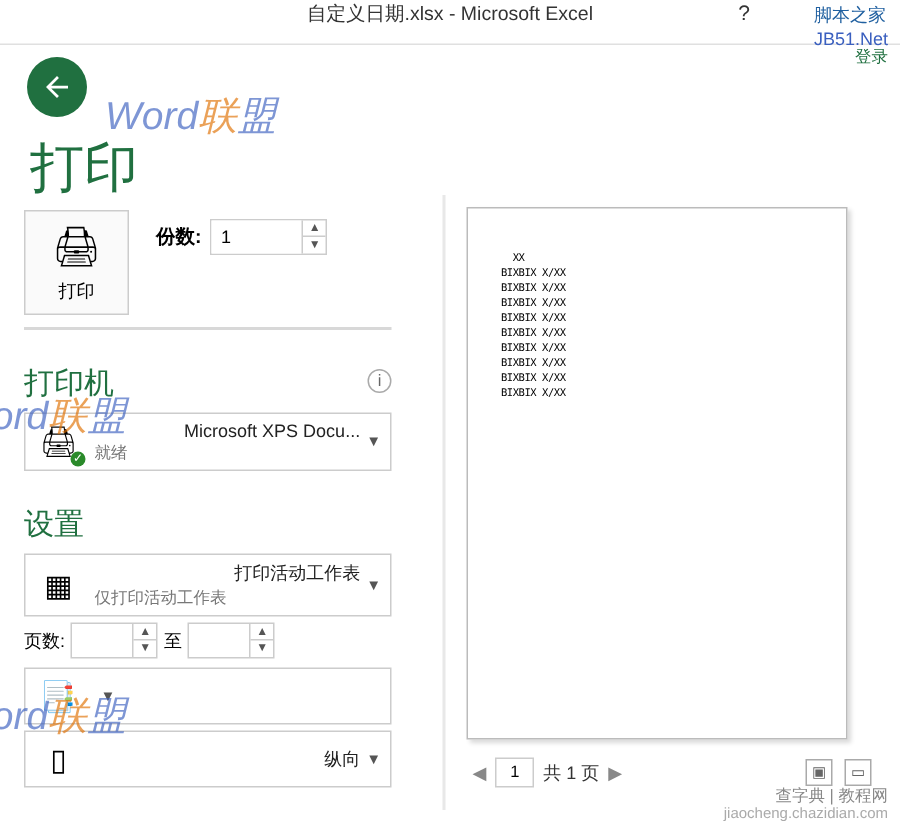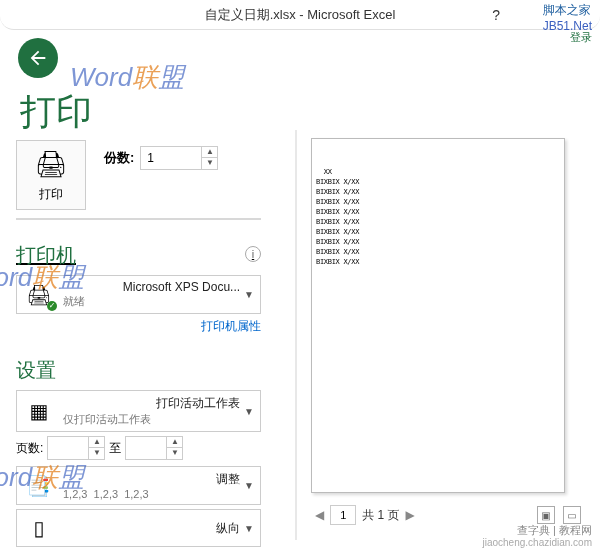--- a/index.html
+++ b/index.html
@@ -1,17 +1,17 @@
 <!DOCTYPE html>
 <html><head>
 <meta charset="utf-8">
 <style>
 * { margin: 0; padding: 0; box-sizing: border-box; font-family: "Microsoft YaHei", sans-serif; }
 body { width: 600px; height: 558px; background: #fff; overflow: hidden; position: relative; }
-.titlebar { height: 30px; display: flex; align-items: center; justify-content: center; position: relative; background: #fff; border-bottom: 1px solid #e0e0e0; border-radius: 14px; }
+.titlebar { height: 30px; display: flex; justify-content: center; position: relative; background: #fff; border-bottom: 1px solid #e0e0e0; }
 .titlebar-text { font-size: 13px; color: #333; }
 .titlebar-help { position: absolute; right: 100px; color: #333; font-size: 14px; }
 .titlebar-right { position: absolute; right: 8px; top: 2px; font-size: 12px; color: #2060a0; }
 .titlebar-login { position: absolute; right: 8px; top: 30px; font-size: 11px; color: #207040; z-index: 5; }
 .back-btn { position: absolute; left: 18px; top: 38px; width: 40px; height: 40px; border-radius: 50%; background: #207040; color: #fff; display: flex; align-items: center; justify-content: center; cursor: pointer; }
 .back-btn svg { width: 22px; height: 22px; }
 .page-title { position: absolute; left: 20px; top: 88px; font-size: 36px; color: #207040; font-weight: 300; }
 .left-panel { position: absolute; left: 16px; top: 140px; width: 245px; }
 .print-btn { display: inline-block; width: 70px; height: 70px; border: 1px solid #ccc; background: #fafafa; text-align: center; padding-top: 8px; cursor: pointer; }
 .print-btn .icon { font-size: 26px; display: block; }
@@ -29,21 +29,21 @@
 .dropdown .icon { width: 32px; height: 28px; margin-right: 8px; display: flex; align-items: center; justify-content: center; font-size: 20px; flex-shrink: 0; }
 .dropdown .texts { flex: 1; overflow: hidden; }
 .dropdown .main-text { font-size: 12px; color: #222; white-space: nowrap; overflow: hidden; text-overflow: ellipsis; text-align: right; }
 .dropdown .sub-text { font-size: 11px; color: #777; }
 .dropdown .chev { color: #555; font-size: 10px; margin-left: 4px; }
 .link { color: #0066cc; font-size: 12px; text-align: right; display: block; margin-bottom: 6px; cursor: pointer; }
 .pages-row { display: flex; align-items: center; gap: 4px; margin-top: 4px; }
 .pages-row .lbl { font-size: 12px; }
 .pages-row .spinner input { width: 40px; }
 .preview-panel { position: absolute; left: 295px; top: 130px; width: 290px; height: 410px; border-left: 2px solid #e8e8e8; padding: 8px 0 0 14px; }
-.preview-page { width: 254px; height: 355px; border: 1px solid #bbb; box-shadow: 2px 2px 3px rgba(0,0,0,0.15); background: #fff; padding: 28px 4px; }
+.preview-page { width: 254px; height: 355px; border: 1px solid #bbb; box-shadow: 2px 2px 3px rgba(0,0,0,0.15); background: #fff; padding: 28px 22px; }
 .preview-content { font-family: monospace; font-size: 7px; line-height: 10px; color: #000; letter-spacing: -0.3px; }
 .preview-footer { display: flex; align-items: center; justify-content: space-between; margin-top: 12px; padding: 0 4px; }
 .preview-nav { display: flex; align-items: center; gap: 6px; }
 .preview-nav .arrow { color: #888; font-size: 12px; cursor: pointer; }
 .preview-nav input { width: 26px; height: 20px; border: 1px solid #ccc; text-align: center; font-size: 11px; }
 .preview-nav .total { font-size: 12px; color: #333; }
 .preview-tools { display: flex; gap: 8px; }
 .preview-tools span { width: 18px; height: 18px; border: 1px solid #aaa; font-size: 10px; display: flex; align-items: center; justify-content: center; cursor: pointer; color: #666; }
 .watermark { position: absolute; font-family: "Comic Sans MS", cursive; font-size: 26px; font-style: italic; color: #3a5fbf; opacity: 0.65; pointer-events: none; white-space: nowrap; }
 .watermark .orange { color: #e07000; }
@@ -91,34 +91,33 @@
         <div class="btns">
           <span>▲</span>
           <span>▼</span>
         </div>
       </div>
     </div>
   </div>
 
   <hr class="divider">
 
-  <div style="display:flex;align-items:flex-start;text-decoration:underline;">
+  <div style="display:flex;align-items:flex-start;">
     <div class="section-h">打印机</div>
     <span class="info-icon" style="margin-left:auto;margin-top:26px;">i</span>
   </div>
 
   <div class="dropdown">
     <div class="icon printer-status-icon">🖨</div>
     <div class="texts">
       <div class="main-text">Microsoft XPS Docu...</div>
       <div class="sub-text">就绪</div>
     </div>
     <span class="chev">▼</span>
   </div>
-  <a class="link">打印机属性</a>
 
   <div class="section-h">设置</div>
 
   <div class="dropdown">
     <div class="icon">▦</div>
     <div class="texts">
       <div class="main-text">打印活动工作表</div>
       <div class="sub-text">仅打印活动工作表</div>
     </div>
     <span class="chev">▼</span>
@@ -138,26 +137,20 @@
       <input style="">
       <div class="btns">
           <span>▲</span>
           <span>▼</span>
         </div>
     </div>
   </div>
 
   <div class="dropdown" style="margin-top:6px;">
     <div class="icon">📑</div>
-    <div class="texts">
-      <div class="main-text">调整</div>
-      <div class="sub-text">
-        <span>1,2,3</span>&nbsp;&nbsp;<span>1,2,3</span>&nbsp;&nbsp;<span>1,2,3</span>
-      </div>
-    </div>
     <span class="chev">▼</span>
   </div>
 
   <div class="dropdown">
     <div class="icon">▯</div>
     <div class="texts">
       <div class="main-text">纵向</div>
     </div>
     <span class="chev">▼</span>
   </div>

